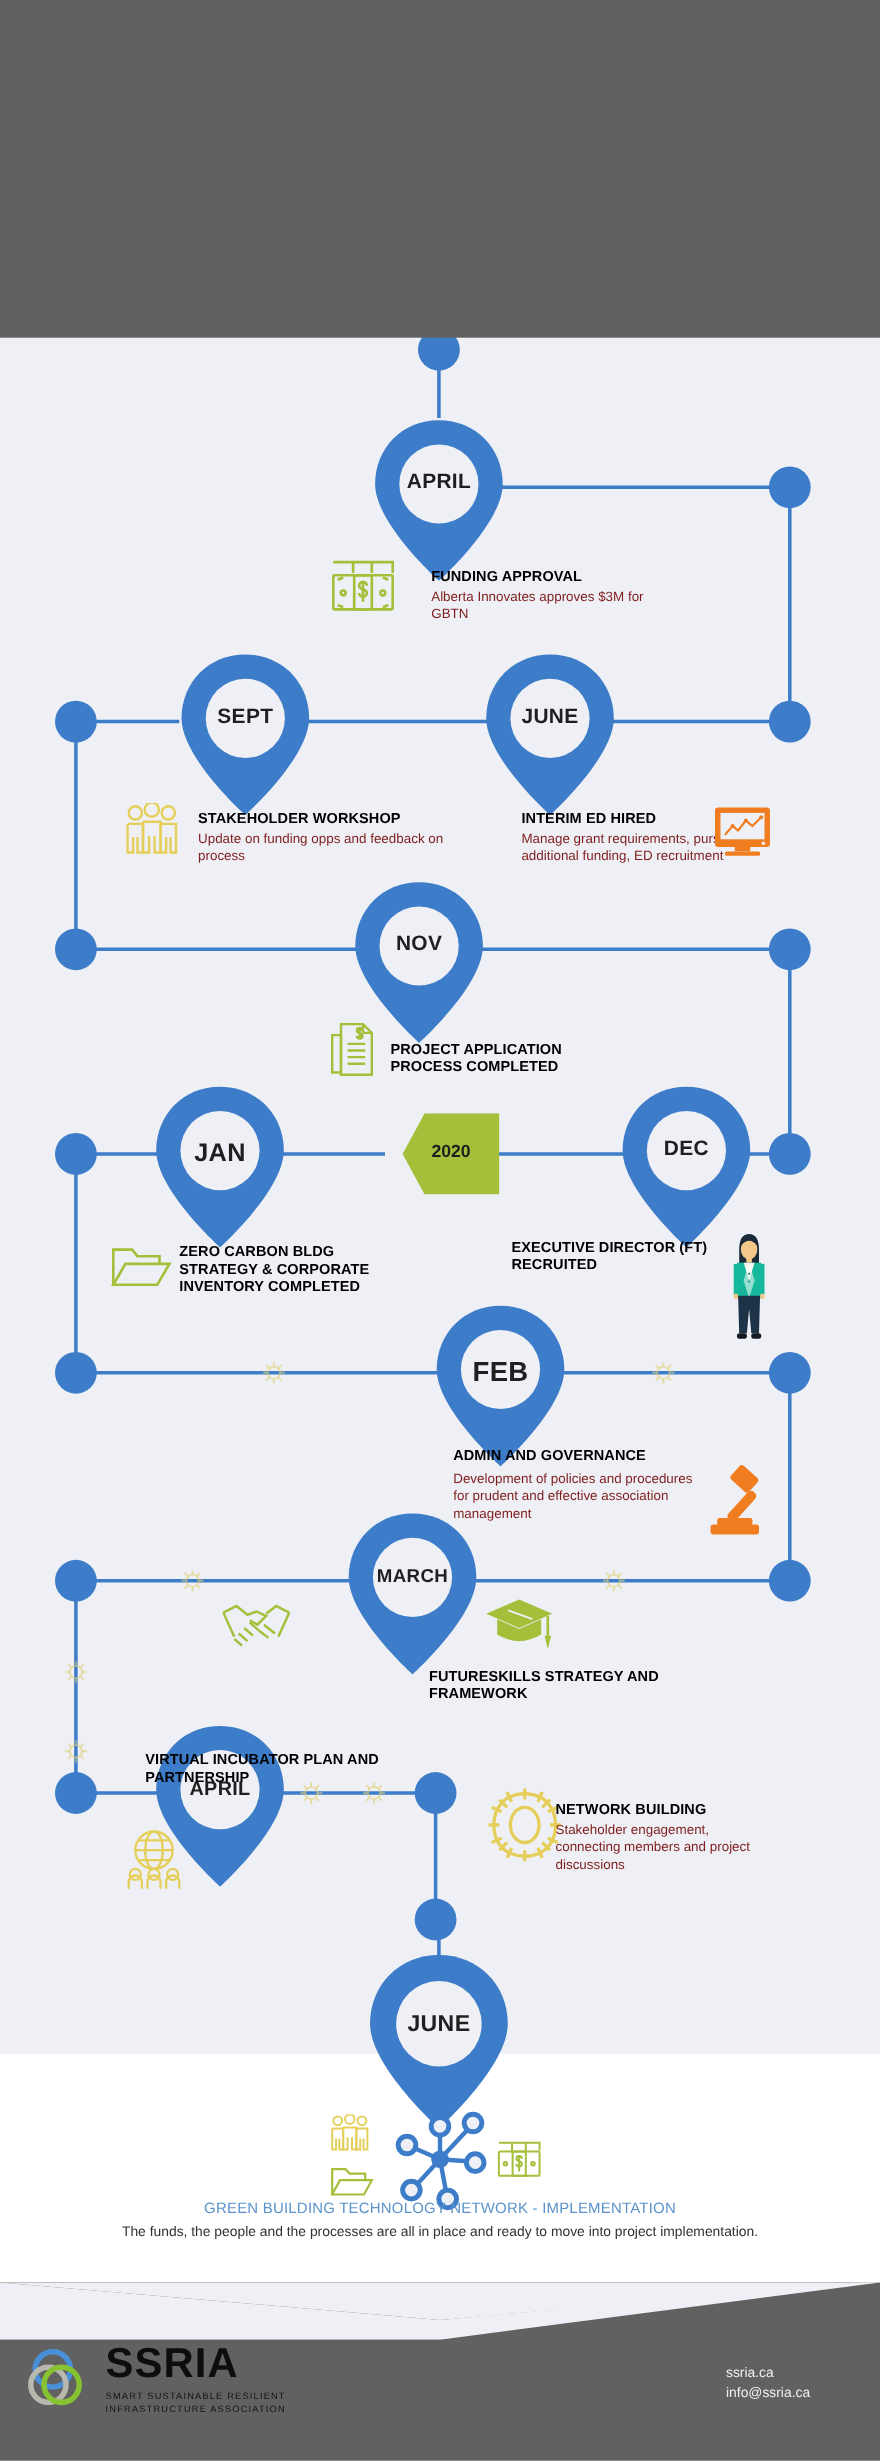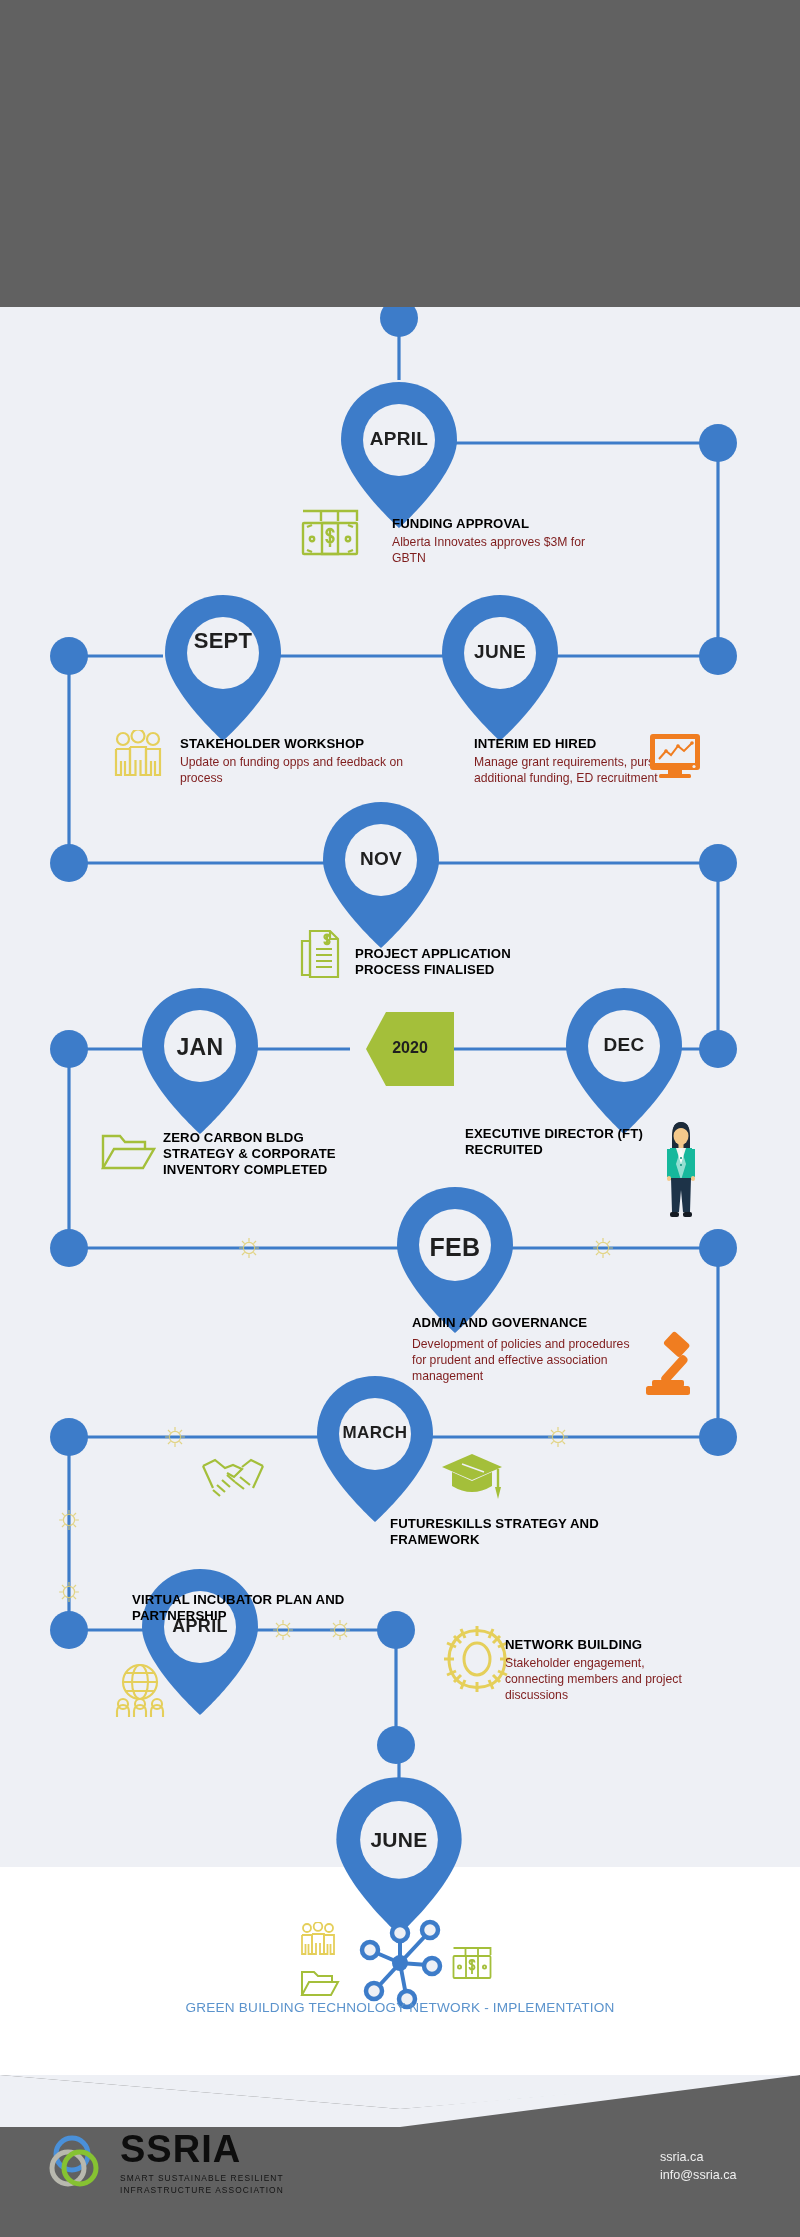--- a/index.html
+++ b/index.html
@@ -53,21 +53,21 @@
   
   .final-title { position:absolute; left:60px; top:2000px; width:680px; text-align:center;
     font-size:13.6px; color:#5b93cc; letter-spacing:.2px; z-index:6; }
   .final-desc { position:absolute; left:80px; top:2021px; width:640px; text-align:center;
     font-size:12.6px; color:#2f3135; line-height:1.35; z-index:6; }
 
   .footer-band { position:absolute; left:0; top:2075px; width:800px; height:162px;
     background:#616161; z-index:7; }
   .footer-notch { position:absolute; left:0; top:2075px; width:800px; height:52px; z-index:8; }
 
-  .logo-wrap { position:absolute; left:44px; top:2130px; z-index:9; display:flex; }
+  .logo-wrap { position:absolute; left:20px; top:2130px; z-index:9; display:flex; }
   .logo-text { margin-left:10px; }
   .logo-name { font-size:38px; font-weight:bold; color:#0d0d0d; letter-spacing:1px; line-height:1; }
   .logo-tag { font-size:8.4px; color:#141414; letter-spacing:1.1px; line-height:1.45; margin-top:4px; }
   .contact { position:absolute; left:660px; top:2148px; z-index:9;
     font-size:12.6px; color:#f0f0f0; line-height:1.45; }
 </style>
 </head>
 <body>
 
 <div id="page">
@@ -179,21 +179,21 @@
       <circle cx="60" cy="60" r="36" fill="#eef0f5"></circle>
     </svg>
     <div class="pin-label" style="top:48px; font-size:19px;">APRIL</div>
   </div>
 
   <div class="pin" style="left:163px; top:593px; width:120px; height:150px;">
     <svg viewBox="0 0 120 150" width="120" height="150">
       <path d="M60 2 C27 2 2 27 2 60 C2 96 60 148 60 148 C60 148 118 96 118 60 C118 27 93 2 60 2 Z" fill="#3d7cc9"></path>
       <circle cx="60" cy="60" r="36" fill="#eef0f5"></circle>
     </svg>
-    <div class="pin-label" style="top:35px; font-size:22px;">SEPT</div>
+    <div class="pin-label" style="top:48px; font-size:19px;">SEPT</div>
   </div>
 
   <div class="pin" style="left:440px; top:593px; width:120px; height:150px;">
     <svg viewBox="0 0 120 150" width="120" height="150">
       <path d="M60 2 C27 2 2 27 2 60 C2 96 60 148 60 148 C60 148 118 96 118 60 C118 27 93 2 60 2 Z" fill="#3d7cc9"></path>
       <circle cx="60" cy="60" r="36" fill="#eef0f5"></circle>
     </svg>
     <div class="pin-label" style="top:48px; font-size:19px;">JUNE</div>
   </div>
 
@@ -316,21 +316,21 @@
       <g stroke="#a4bf3a" stroke-width="2.2" fill="none">
         <path d="M6 14 h8 v34 h-8 z"></path>
         <path d="M14 4 h20 l8 8 v38 h-28 z"></path>
         <path d="M34 4 v8 h8"></path>
         <path d="M20 22 h16 M20 28 h16 M20 34 h16 M20 40 h16"></path>
         <path d="M31 8 v9 M33.5 10 a2.5 2.5 0 0 0 -5 0 c0 3 5 1.8 5 4.6 a2.5 2.5 0 0 1 -5 0"></path>
       </g>
     </svg>
   </div>
   <div class="ms ms-left" style="left:355px; top:946px; width:220px;">
-    <div class="ms-title">PROJECT APPLICATION PROCESS FINALISED</div>
+    <div class="ms-title">PROJECT APPLICATION PROCESS COMPLETED</div>
   </div>
 
   <div class="icon" style="left:100px; top:1130px;">
     <svg width="56" height="42" viewBox="0 0 56 42">
       <g stroke="#a4bf3a" stroke-width="2.4" fill="none">
         <path d="M3 38 V6 h17 l5 6 h20 v8"></path>
         <path d="M3 38 h40 l11 -19 h-40 z"></path>
       </g>
     </svg>
   </div>
@@ -500,20 +500,21 @@
         <rect x="14" y="10" width="12" height="22"></rect>
         <path d="M1.5 2 h12 v7 M26.5 2 h12 v7 M14 2 h12 v7"></path>
         <circle cx="7.5" cy="21" r="1.6"></circle>
           <circle cx="32.5" cy="21" r="1.6"></circle>
         <path d="M20 14 v14 M22.5 16.5 a2.5 2.5 0 0 0 -5 0 c0 2.8 5 1.6 5 4.5 a2.5 2.5 0 0 1 -5 0"></path>
       </g>
     </svg>
   </div>
 
   <div class="final-title">GREEN BUILDING TECHNOLOGY NETWORK - IMPLEMENTATION</div>
+  <div class="final-desc">The funds, the people and the processes are all in place and ready to move into project implementation.</div>
 
   <div class="footer-band"></div>
   <svg class="footer-notch" viewBox="0 0 800 52" preserveAspectRatio="none">
     <polygon points="0,0 0,52 400,52 800,0 800,-2 400,34" fill="#eef0f5"></polygon>
     <polygon points="0,0 400,34 800,0 800,0 0,0" fill="#eef0f5"></polygon>
   </svg>
 
   <div class="logo-wrap">
     <svg width="66" height="66" viewBox="0 0 66 66">
       <circle cx="28" cy="24" r="16" fill="none" stroke="#4a90d9" stroke-width="5"></circle>

